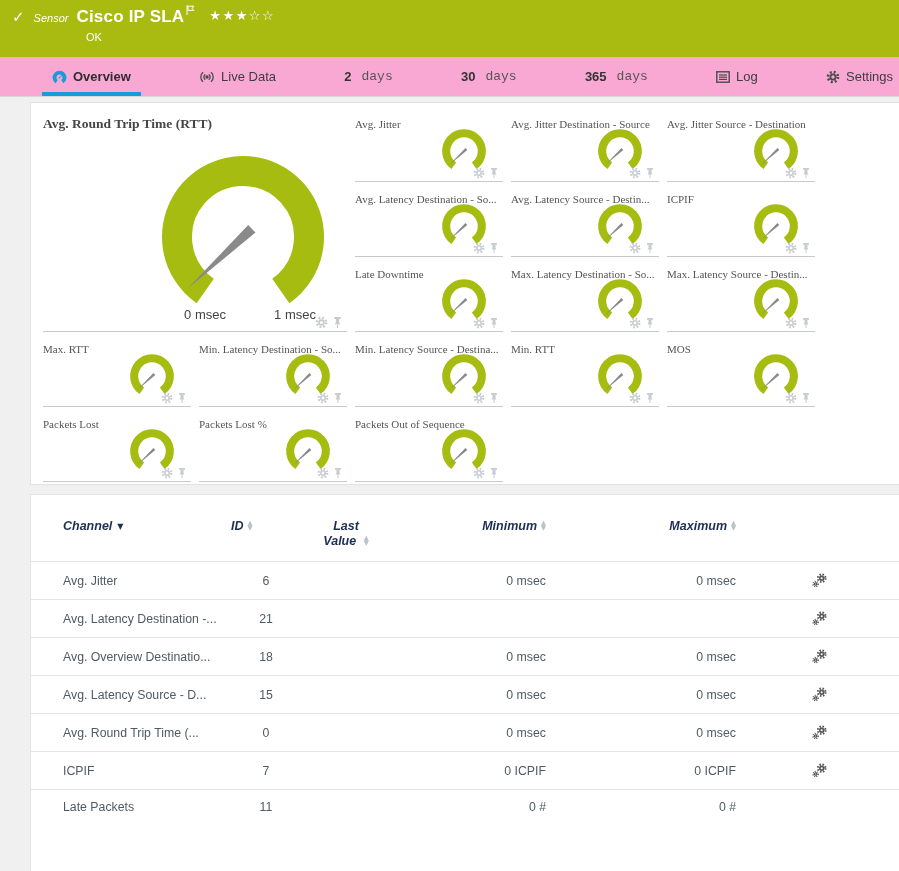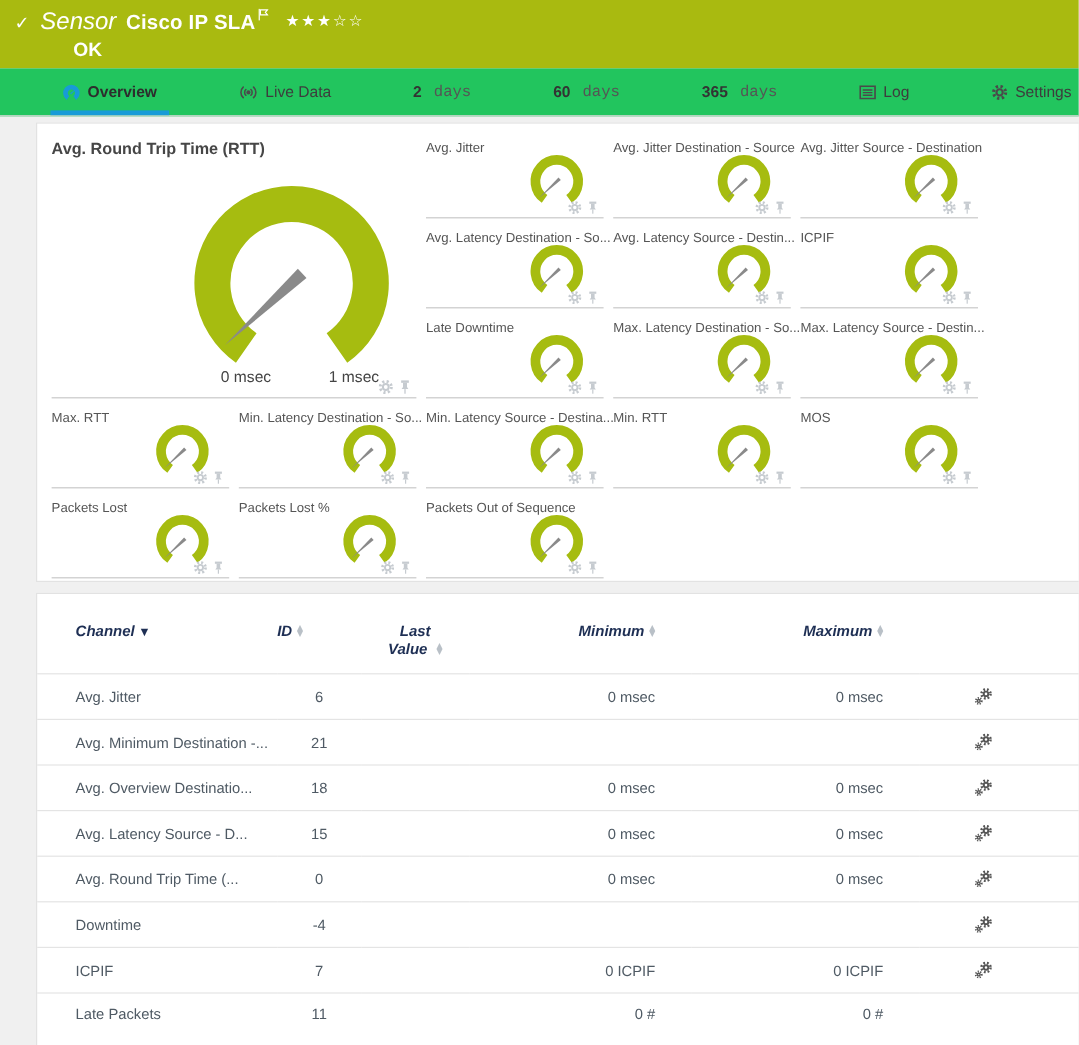--- a/index.html
+++ b/index.html
@@ -9,49 +9,49 @@
     font-family:"Liberation Sans", sans-serif;
     overflow:hidden;
     position:relative;
   }
   .glyph { font-family:"DejaVu Sans", sans-serif; }
 
   
   .sensor-header { background:#a9ba10; height:57px; color:#fff; padding:7px 12px 0 12px; }
   .hline1 { display:flex; align-items:baseline; }
   .check { font-size:15px; font-weight:bold; margin-right:9px; }
-  .kind { font-style:italic; font-size:20px; margin-right:8px; }
+  .kind { font-style:italic; font-size:11px; margin-right:8px; }
   .sensor-title { font-size:17px; font-weight:bold; letter-spacing:.2px; }
   .flag-icon { margin:0 4px 0 2px; position:relative; top:-6px; }
   .stars { font-size:13px; letter-spacing:1.5px; margin-left:10px; position:relative; top:-2px; }
-  .status-line { margin-left:49px; margin-top:4px; font-size:16px; font-weight:bold; }
+  .status-line { margin-left:74px; margin-top:4px; font-size:11px; font-weight:normal; }
 
   
   .tabbar { display:flex; align-items:stretch; height:40px; border-bottom:1px solid #d8d8d8;
-            padding:0 2px 0 48px; justify-content:space-between; background:#22c55e; }
+            padding:0 2px 0 48px; justify-content:space-between; background:#f9a8d4; }
   .tab { display:flex; align-items:center; gap:6px; font-size:13px; color:#3d3d3d;
          position:relative; padding:0 4px; cursor:pointer; white-space:nowrap; }
   .tab .t-ico { display:inline-flex; color:#4a4a4a; }
   .tab.active { color:#2d2d2d; font-weight:bold; }
   .tab.active .t-ico { color:#189bd7; }
   .tab.active::after { content:""; position:absolute; left:-6px; right:-6px; bottom:0;
                        height:4px; background:#189bd7; }
   .tab .num { font-weight:bold; color:#333; margin-right:4px; }
   .tab .unit { color:#555;font-family:Liberation Mono, monospace; }
 
   
   .card { background:#fff; border:1px solid #e2e2e2; margin-left:30px; width:calc(100% - 29px); }
   .gauges-card { margin-top:5px; padding:8px 12px 2px 12px; }
   .table-card  { margin-top:9px; padding:18px 0 0 0; height:400px; }
 
   
   .gauge-grid { display:grid; grid-template-columns:repeat(5,148px); grid-auto-rows:71px;
                 column-gap:8px; row-gap:4px; }
   .panel { position:relative; border-bottom:1px solid #c9c9c9; overflow:visible; }
-  .panel-title { font-size:11px; color:#555; white-space:nowrap; padding-top:7px; }
+  .panel-title { font-size:11px; color:#555; white-space:nowrap; padding-top:7px;font-family:Liberation Serif, serif; }
   .panel.big { grid-column:span 2; grid-row:span 3; }
   .panel.big .panel-title { font-size:13.5px; font-weight:bold; color:#464646; padding-top:5px; }
   .small-gauge { position:absolute; top:13px; right:12px; width:54px; height:50px; }
   .big-gauge-wrap { position:relative; width:200px; height:190px; margin:5px 0 0 100px; }
   .big-gauge { width:200px; height:184px; display:block; }
   .scale-label { position:absolute; top:170px; transform:translateX(-50%); font-size:13px; color:#444; white-space:nowrap; }
   .scale-min { left:62px; }
   .scale-max { left:152px; }
   .panel-icons { position:absolute; right:4px; bottom:2px; display:flex; gap:4px; align-items:center;
                  color:#c6cbd0; }
@@ -151,21 +151,21 @@
           <use href="#tab-broadcast-sym"></use>
         </svg>
       </span>
     <span>Live Data</span>
   </div>
   <div class="tab">
     <span class="num">2</span>
     <span class="unit">days</span>
   </div>
   <div class="tab">
-    <span class="num">60</span>
+    <span class="num">30</span>
     <span class="unit">days</span>
   </div>
   <div class="tab">
     <span class="num">365</span>
     <span class="unit">days</span>
   </div>
   <div class="tab">
     <span class="t-ico">
         <svg width="14" height="12">
           <use href="#tab-log-sym"></use>
@@ -588,21 +588,21 @@
           <td class="center">6</td>
           <td class="center"></td>
           <td class="right">0 msec</td>
           <td class="right">0 msec</td>
           <td class="act"><span><svg width="17" height="17">
                 <use href="#gears-sym"></use>
               </svg></span></td>
         </tr>
 
         <tr>
-          <td>Avg. Minimum Destination -...</td>
+          <td>Avg. Latency Destination -...</td>
           <td class="center">21</td>
           <td class="center"></td>
           <td class="right"></td>
           <td class="right"></td>
           <td class="act"><span><svg width="17" height="17">
                 <use href="#gears-sym"></use>
               </svg></span></td>
         </tr>
 
 
@@ -632,30 +632,20 @@
           <td>Avg. Round Trip Time (...</td>
           <td class="center">0</td>
           <td class="center"></td>
           <td class="right">0 msec</td>
           <td class="right">0 msec</td>
           <td class="act"><span><svg width="17" height="17">
                 <use href="#gears-sym"></use>
               </svg></span></td>
         </tr>
 
-        <tr>
-          <td>Downtime</td>
-          <td class="center">-4</td>
-          <td class="center"></td>
-          <td class="right"></td>
-          <td class="right"></td>
-          <td class="act"><span><svg width="17" height="17">
-                <use href="#gears-sym"></use>
-              </svg></span></td>
-        </tr>
 
         <tr>
           <td>ICPIF</td>
           <td class="center">7</td>
           <td class="center"></td>
           <td class="right">0 ICPIF</td>
           <td class="right">0 ICPIF</td>
           <td class="act"><span><svg width="17" height="17">
                 <use href="#gears-sym"></use>
               </svg></span></td>

